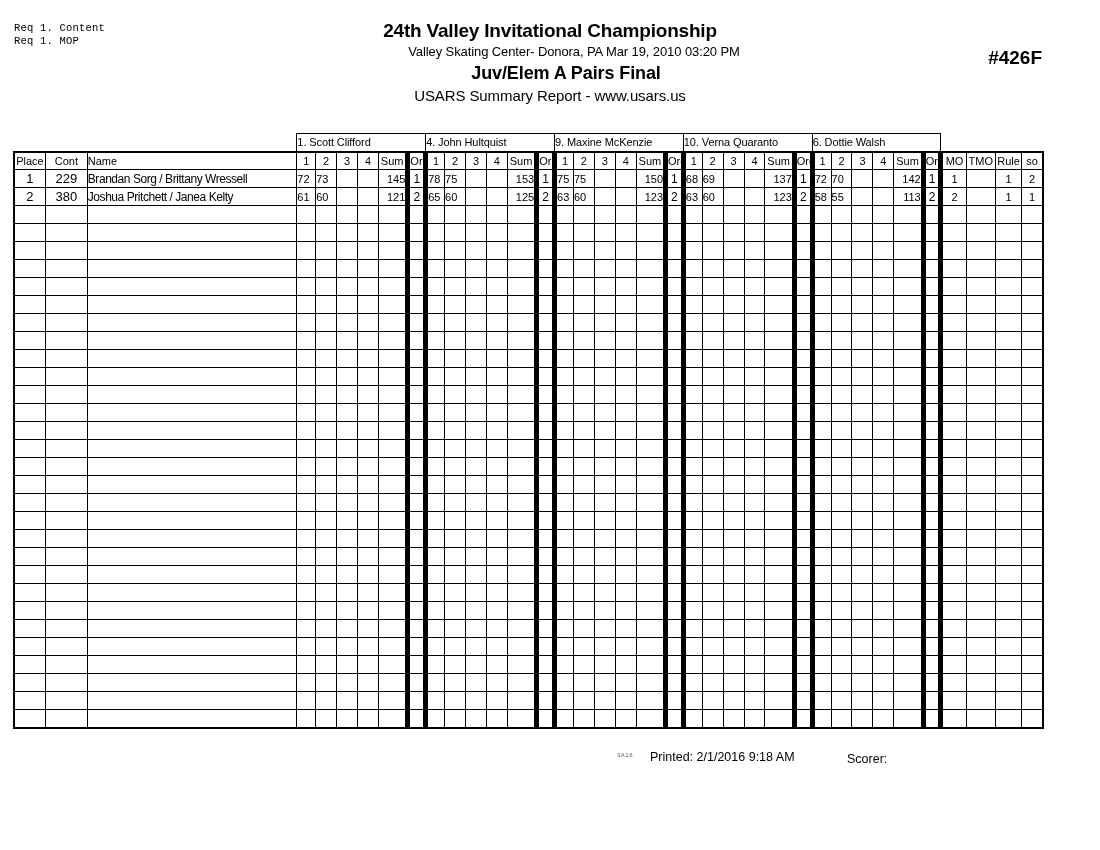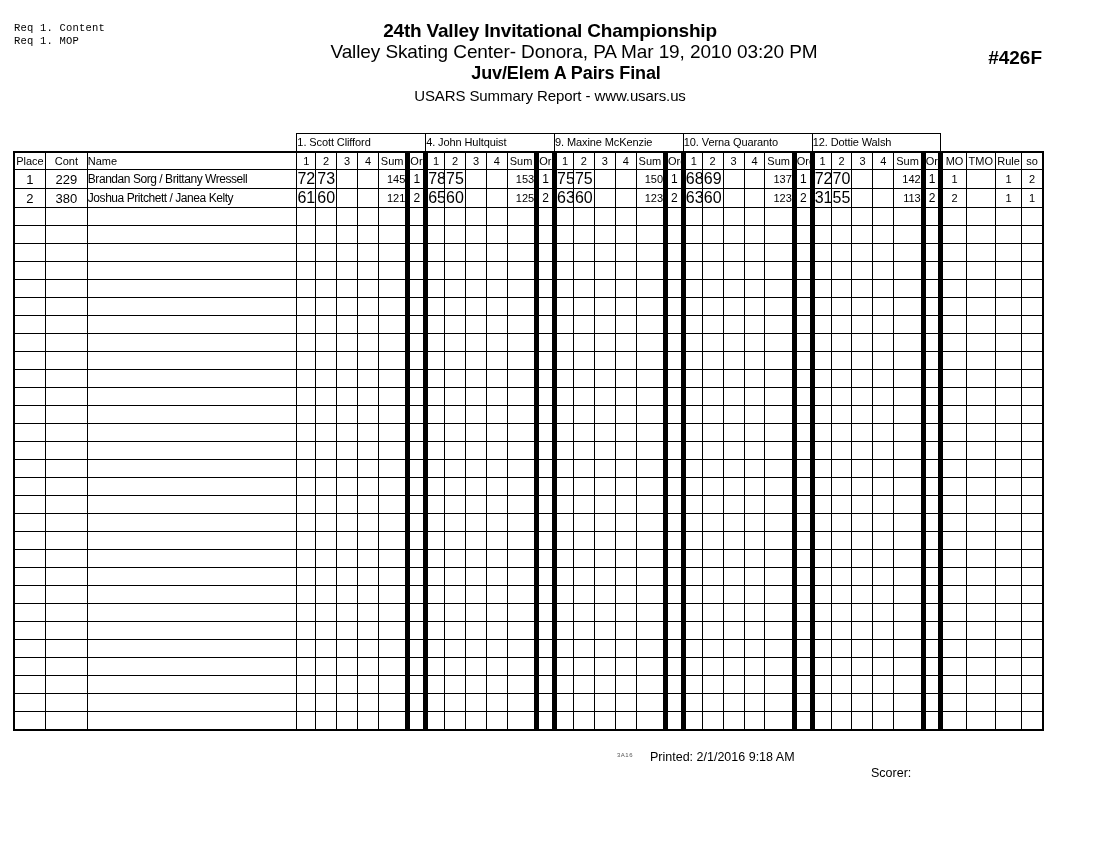--- a/index.html
+++ b/index.html
@@ -24,21 +24,21 @@
   }
   .title-block {
     position: absolute; left: 0; top: 20px; width: 1100px;
     text-align: center;
   }
   .t-main {
     font-size: 19px; font-weight: bold; line-height: 22px;
     letter-spacing: -.2px;
   }
   .t-venue {
-    font-size: 19px; line-height: 20px; letter-spacing: -.1px; padding-left: 48px;
+    font-size: 13px; line-height: 20px; letter-spacing: -.1px; padding-left: 48px;
   }
   .t-event {
     font-size: 18px; font-weight: bold; line-height: 23px;
     letter-spacing: -.1px;
     padding-left: 32px;
   }
   .t-report {
     font-size: 15px; line-height: 21px; letter-spacing: -.1px;
   }
   .event-code {
@@ -73,21 +73,21 @@
     height: 22px; letter-spacing: -.1px;
   }
   .hdr td { text-align: center; font-size: 11px; height: 19px; }
   .hdr td.lbl { text-align: left; }
 
   
   .dat td { height: 19px; }
   .c-place { text-align: center; font-weight: bold; font-size: 13px; }
   .c-cont  { text-align: center; font-weight: bold; font-size: 13px; }
   .c-name  { text-align: left; padding-left: 5px; font-weight: bold; font-size: 12px; letter-spacing: -.45px; }
-  .num     { text-align: center; padding-left: 3px; font-size: 16px; }
+  .num     { text-align: left; padding-left: 3px; font-size: 11px; }
   .sum     { text-align: right; padding-right: 3px; font-size: 11px; }
   .ord     { text-align: center; font-weight: bold; font-size: 12px; }
   .tail    { text-align: center; font-size: 11px; }
 
   
   .thL { border-left: 5px solid #000 !important; }
   .thR { border-right: 5px solid #000 !important; }
 
   .outer-top td { border-top: 2px solid #000 !important; }
   .outer-bot td { border-bottom: 2px solid #000 !important; }
@@ -97,21 +97,21 @@
   
   .footer {
     position: absolute; left: 0; top: 750px; width: 1100px;
     font-size: 12.5px;
   }
   .f-code {
     position: absolute; left: 617px; top: 2px;
     font-size: 6px; color: #555; letter-spacing: .5px;
   }
   .f-printed { position: absolute; left: 650px; top: 0; }
-  .f-scorer  { position: absolute; left: 847px; top: 16px; margin-left: 24px; }
+  .f-scorer  { position: absolute; left: 847px; top: 2px; }
 </style>
 </head>
 <body>
 
 <div class="req-block">
   <div>Req 1.  Content</div>
   <div>Req 1.  MOP</div>
 </div>
 
 <div class="title-block">
@@ -163,21 +163,21 @@
         <col style="width:25px">
         <col style="width:20px">
     </colgroup>
     <tbody id="table-body">
         <tr class="jrow">
           <td class="no-b" colspan="3"></td>
           <td class="jname" colspan="6">1.  Scott Clifford</td>
           <td class="jname" colspan="6">4.  John  Hultquist</td>
           <td class="jname" colspan="6">9.  Maxine McKenzie</td>
           <td class="jname" colspan="6">10.  Verna  Quaranto</td>
-          <td class="jname" colspan="6">12.  Dottie Walsh</td>
+          <td class="jname" colspan="6">6.  Dottie Walsh</td>
           <td class="no-b" colspan="4"></td>
         </tr>
         <tr class="hdr outer-top">
           <td class="edgeL">Place</td>
           <td>Cont</td>
           <td class="lbl">Name</td>
           <td class="">1</td>
           <td class="">2</td>
           <td class="">3</td>
           <td class="">4</td>
@@ -272,21 +272,21 @@
           <td class="num"></td>
           <td class="num"></td>
           <td class="sum">123</td>
           <td class="ord thL thR">2</td>
           <td class="num">63</td>
           <td class="num">60</td>
           <td class="num"></td>
           <td class="num"></td>
           <td class="sum">123</td>
           <td class="ord thL thR">2</td>
-          <td class="num">31</td>
+          <td class="num">58</td>
           <td class="num">55</td>
           <td class="num"></td>
           <td class="num"></td>
           <td class="sum">113</td>
           <td class="ord thL thR">2</td>
           <td class="tail">2</td>
           <td class="tail"></td>
           <td class="tail">1</td>
           <td class="tail edgeR">1</td>
         </tr>

